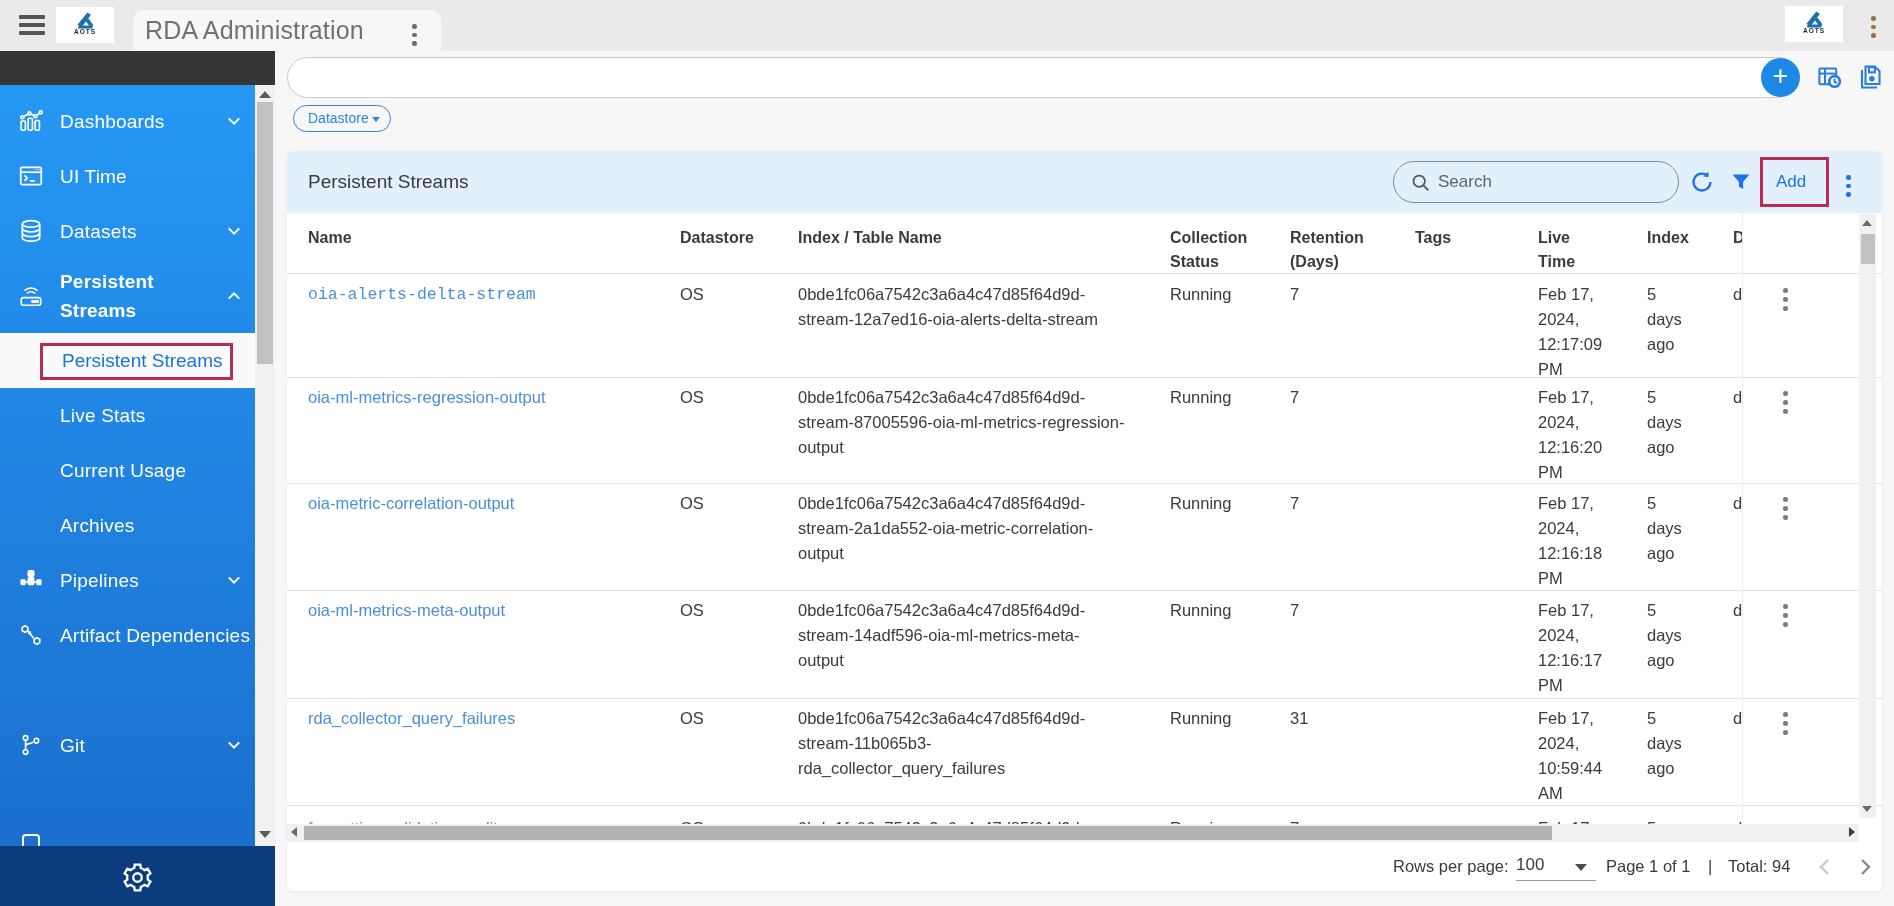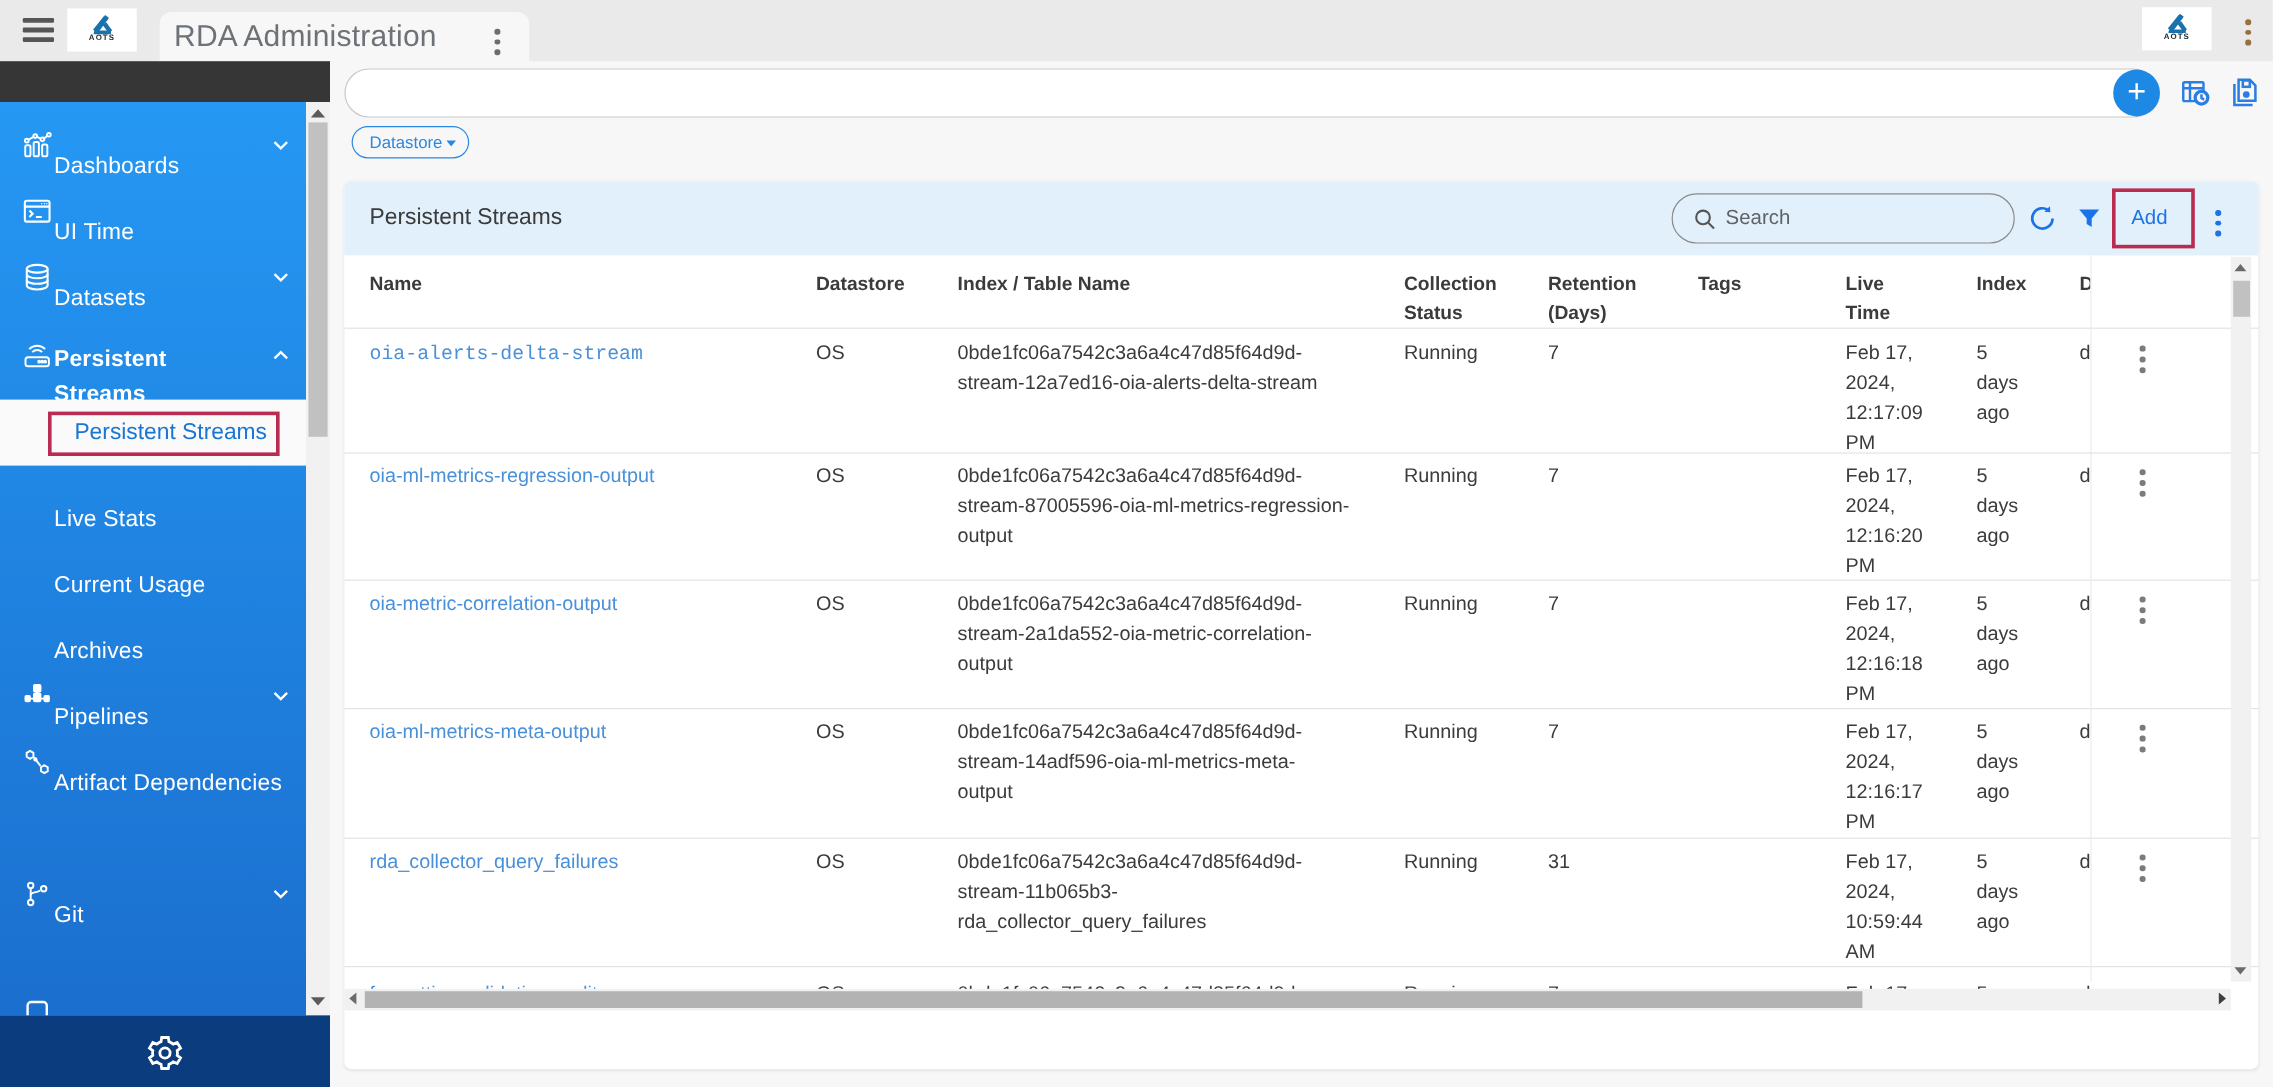--- a/index.html
+++ b/index.html
@@ -17,21 +17,21 @@
   #tabtext { left:145px; top:10px; height:41px; line-height:41px; font-size:25px; color:#6d7278; letter-spacing:0.2px; }
   .vdots { display:flex; flex-direction:column; align-items:center; }
   .vdots i { width:4.5px; height:4.5px; border-radius:50%; margin:2px 0; }
 
   
   #darkstrip { left:0; top:51px; width:275px; height:34px; background:#363636; }
   #sidebar { left:0; top:85px; width:255px; height:761px; overflow:hidden;
     background:linear-gradient(180deg,#2598f4 0%,#1b6fce 100%); }
   .mi { position:absolute; left:0; width:255px; height:55px; color:#fff; }
   .mi .ic { position:absolute; left:18px; top:50%; transform:translateY(-50%); width:26px; height:26px; }
-  .mi .lb { position:absolute; left:45px; top:50%; transform:translateY(-50%); font-size:19px; letter-spacing:0.2px;margin-top:18px; }
+  .mi .lb { position:absolute; left:60px; top:50%; transform:translateY(-50%); font-size:19px; letter-spacing:0.2px; }
   .mi .ch { position:absolute; right:12px; top:50%; transform:translateY(-50%); width:18px; height:18px; }
   #sb-scroll { left:255px; top:85px; width:20px; height:761px; background:#f1f1f1; }
   #sb-thumb { left:2px; top:17px; width:16px; height:262px; background:#c1c1c1; }
   .arr { width:0; height:0; position:absolute; }
   #navybar { left:0; top:846px; width:275px; height:60px; background:#0b3c7d; }
 
   
   #bigsearch { left:287px; top:57px; width:1511px; height:41px; background:#fff;
     border:1px solid #c9c9c9; border-radius:21px; }
   #plusbtn { left:1761px; top:58px; width:39px; height:39px; border-radius:50%; background:#1e88e5;
@@ -400,20 +400,34 @@
       <div class="arr" style="left:3px; top:6px; border-left:5.5px solid transparent; border-right:5.5px solid transparent; border-bottom:6px solid #6b6b6b;"></div>
       <div id="vthumb" class="abs"></div>
       <div class="arr" style="left:3px; top:592px; border-left:5.5px solid transparent; border-right:5.5px solid transparent; border-top:6px solid #6b6b6b;"></div>
     </div>
     <div id="hscroll" class="abs">
       <div class="arr" style="left:4px; top:3px; border-top:5.5px solid transparent; border-bottom:5.5px solid transparent; border-right:6px solid #6b6b6b;"></div>
       <div class="arr" style="right:4px; top:3px; border-top:5.5px solid transparent; border-bottom:5.5px solid transparent; border-left:6px solid #3f3f3f;"></div>
       <div id="hthumb" class="abs"></div>
     </div>
 
+    <div id="pager" class="abs">
+      <span class="abs" style="left:1106px; top:15px;">Rows per page:</span>
+      <span class="abs" style="left:1229px; top:13px; width:80px; border-bottom:1.5px solid #9a9a9a; height:26px; font-size:17px;">100</span>
+      <div class="arr" style="left:1288px; top:22px; border-left:6px solid transparent; border-right:6px solid transparent; border-top:7px solid #4d4d4d;"></div>
+      <span class="abs" style="left:1319px; top:15px;">Page 1 of 1</span>
+      <span class="abs" style="left:1421px; top:15px;">|</span>
+      <span class="abs" style="left:1441px; top:15px;">Total: 94</span>
+      <svg class="abs" style="left:1526px; top:13px;" width="24" height="24" viewBox="0 0 24 24" fill="none" stroke="#c9c9c9" stroke-width="2.4">
+          <path d="M15 5 L8 12 L15 19"></path>
+        </svg>
+      <svg class="abs" style="left:1566px; top:13px;" width="24" height="24" viewBox="0 0 24 24" fill="none" stroke="#8a8a8a" stroke-width="2.4">
+          <path d="M9 5 L16 12 L9 19"></path>
+        </svg>
+    </div>
   </div>
 
   <div class="abs" id="activerow" style="left:0; top:333px; width:255px; height:55px; background:#fafafa;">
     <span style="position:absolute; left:62px; top:50%; transform:translateY(-50%); font-size:19px; color:#1976d2;">Persistent Streams</span>
   </div>
   <div class="abs" style="left:40px; top:343px; width:193px; height:37px; border:3px solid #b92b50;"></div>
 
 </div>
 
 </body></html>

